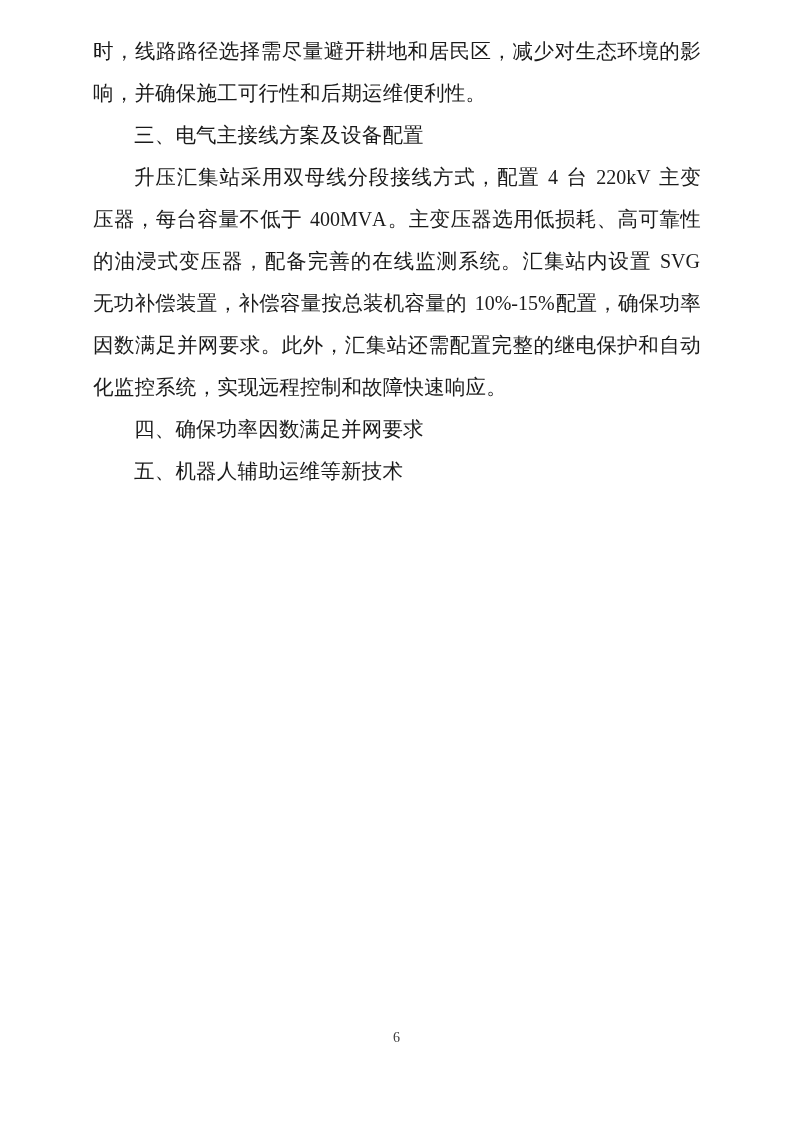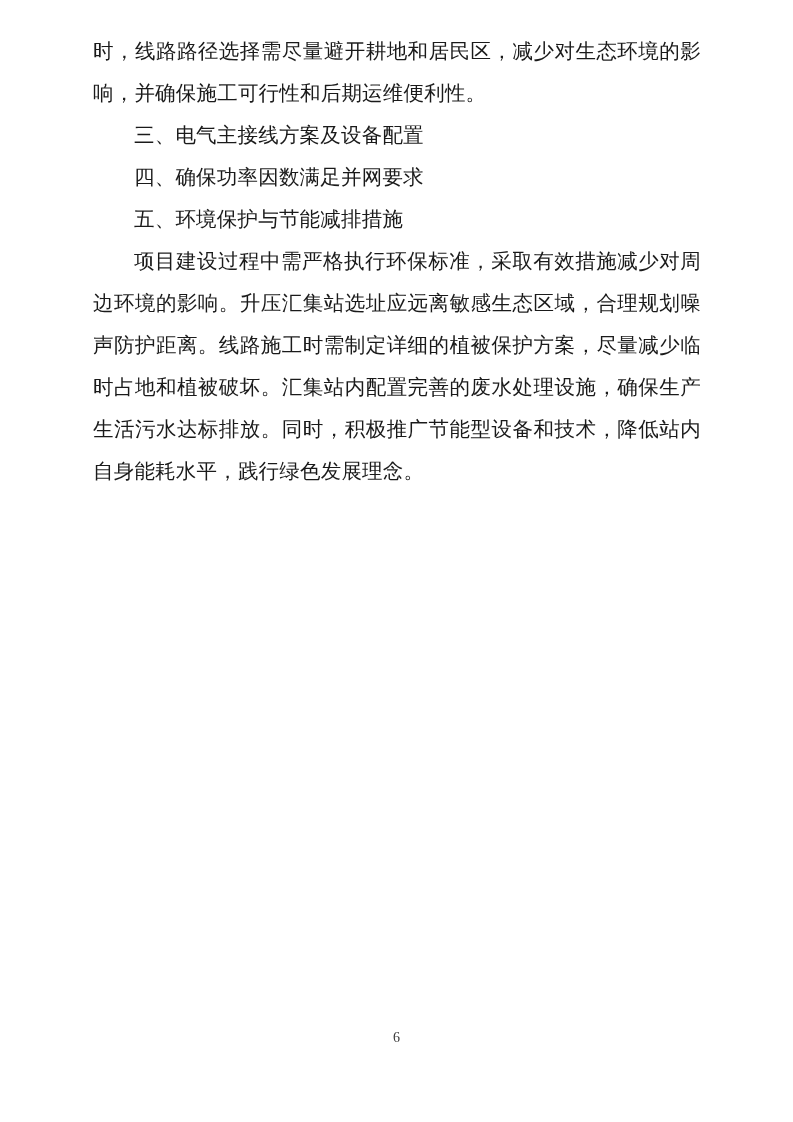--- a/index.html
+++ b/index.html
@@ -78,25 +78,25 @@
 <body>
 
 <div class="page">
 
   <div class="page-body">
 
     <p class="para cont">时，线路路径选择需尽量避开耕地和居民区，减少对生态环境的影响，并确保施工可行性和后期运维便利性。</p>
 
     <h2 class="heading">三、电气主接线方案及设备配置</h2>
 
+    <p class="para">升压汇集站采用双母线分段接线方式，配置 <span class="lat">4</span> 台 <span class="lat">220kV</span> 主变压器，每台容量不低于 <span class="lat">400MVA</span>。主变压器选用低损耗、高可靠性的油浸式变压器，配备完善的在线监测系统。汇集站内设置 <span class="lat">SVG</span> 无功补偿装置，补偿容量按总装机容量的 <span class="lat">10%-15%</span>配置，确保功率因数满足并网要求。此外，汇集站还需配置完整的继电保护和自动化监控系统，实现远程控制和故障快速响应。</p>
 
     <h2 class="heading">四、确保功率因数满足并网要求</h2>
 
 
-    <h2 class="heading">五、环境保护与节能减排措施</h2>
+    <h2 class="heading">五、机器人辅助运维等新技术</h2>
 
-    <p class="para">项目建设过程中需严格执行环保标准，采取有效措施减少对周边环境的影响。升压汇集站选址应远离敏感生态区域，合理规划噪声防护距离。线路施工时需制定详细的植被保护方案，尽量减少临时占地和植被破坏。汇集站内配置完善的废水处理设施，确保生产生活污水达标排放。同时，积极推广节能型设备和技术，降低站内自身能耗水平，践行绿色发展理念。</p>
 
   </div>
 
   <div class="page-number">6</div>
 
 </div>
 
 </body></html>

